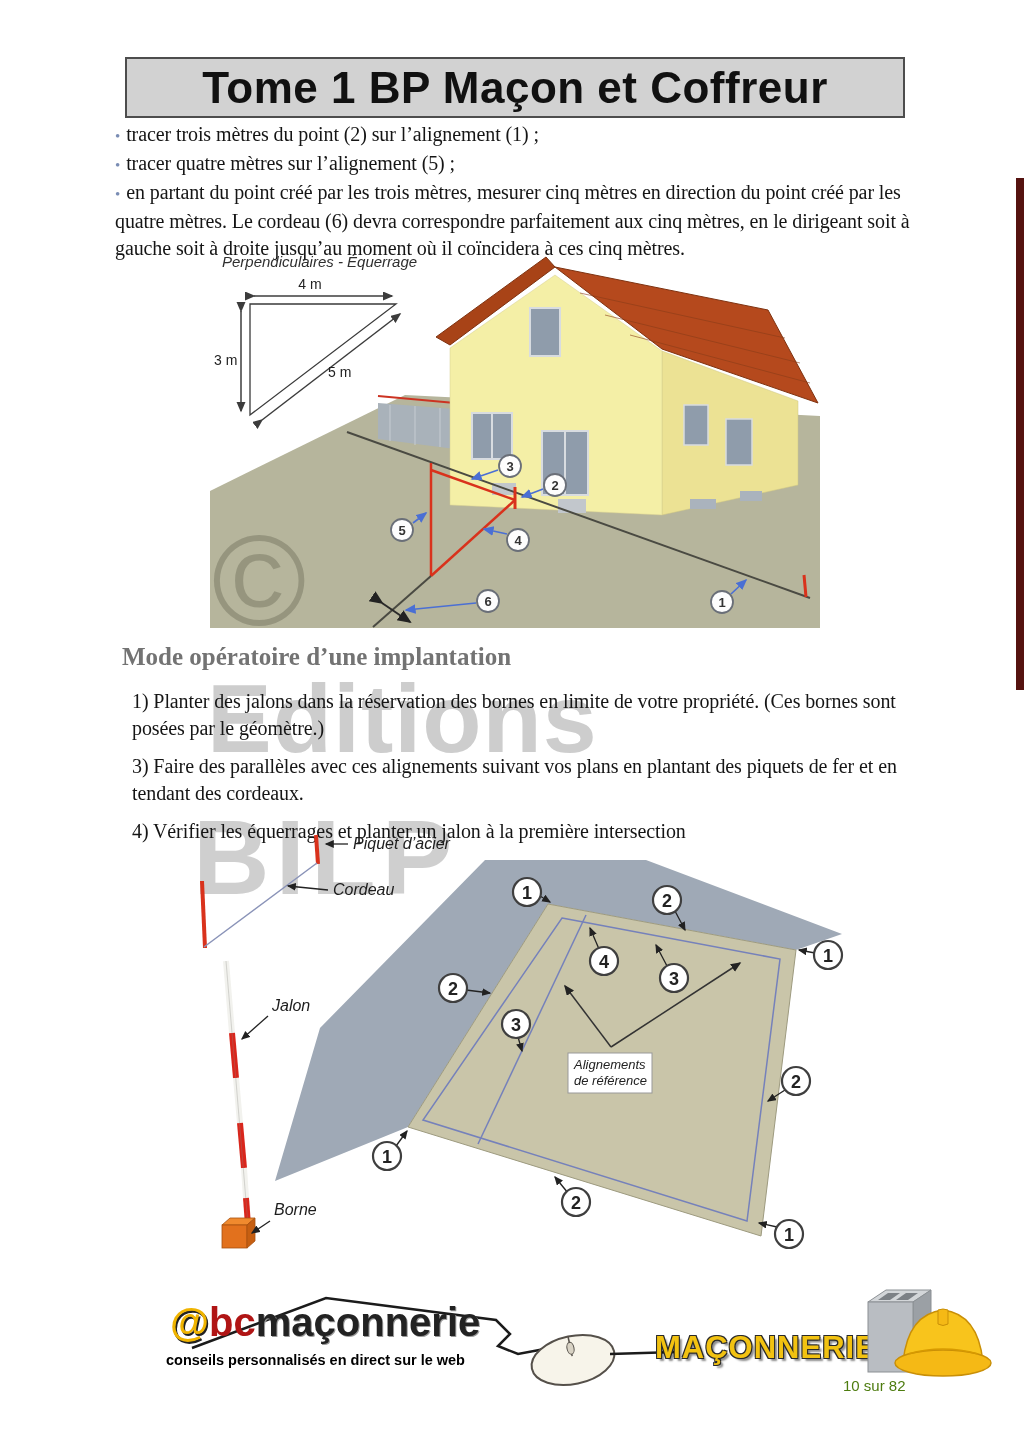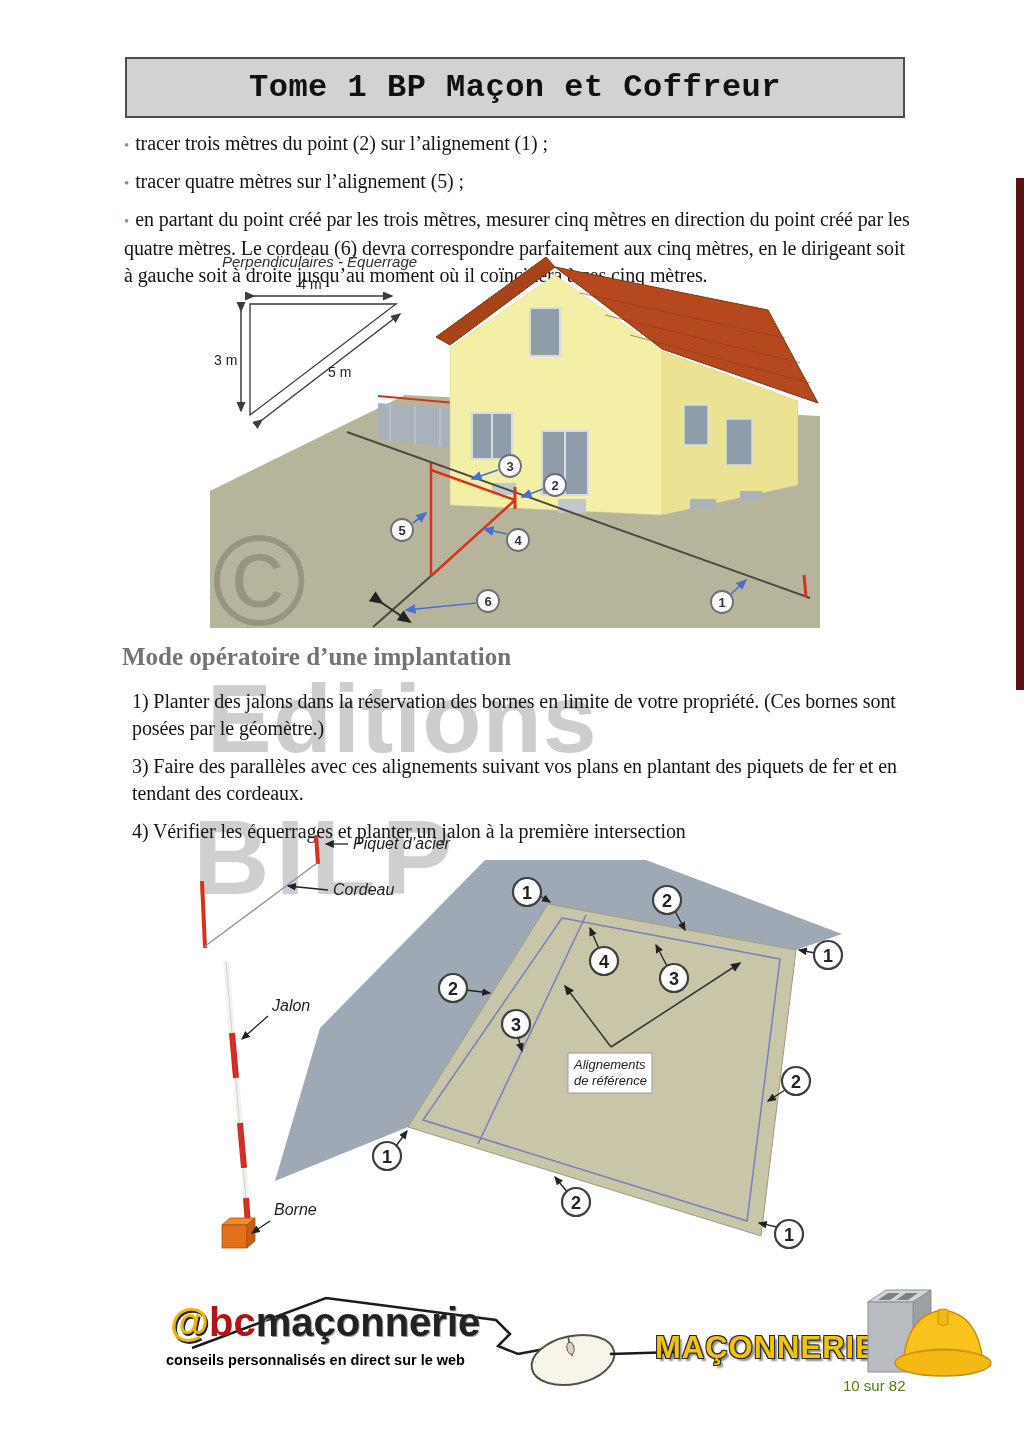--- a/index.html
+++ b/index.html
@@ -5,25 +5,25 @@
   * { margin:0; padding:0; box-sizing:border-box; }
   body { background:#888; font-family:"Liberation Serif", serif; }
   .page { position:relative; width:1024px; height:1449px; background:#ffffff; overflow:hidden; margin:0 auto; }
 
   
   .wm { position:absolute; z-index:1; font-family:Liberation Sans, sans-serif; font-weight:bold; pointer-events:none; }
   .layer { position:absolute; z-index:2; }
 
   
   .banner { left:125px; top:57px; width:780px; height:61px; background:#d2d2d2; border:2px solid #4d4d4d; display:flex; align-items:center; justify-content:center; }
-  .banner h1 { font-family:Liberation Mono, monospace; font-size:32px; font-weight:bold; color:#111; letter-spacing:0.5px; }
+  .banner h1 { font-family:Liberation Sans, sans-serif; font-size:44px; font-weight:bold; color:#111; letter-spacing:0.5px; }
 
   
   .bullets { left:115px; top:121px; width:806px; font-size:20px; line-height:27px; color:#151515; letter-spacing:-0.1px; }
-  .bullets p { margin:9px; }
+  .bullets p { margin:0; }
   .blt { color:#7a8db4; font-size:15px; margin-right:6px; }
 
   .section-heading { left:122px; top:643px; font-size:25px; font-weight:bold; color:#737373; }
   .steps { left:120px; top:676px; width:806px; font-size:20px; line-height:26.5px; color:#151515; letter-spacing:-0.1px; }
   .steps p { margin:12px; }
 
   
   .wm-editions { left:207px; top:663px; font-size:97px; letter-spacing:1px; color:rgba(130,130,130,0.40); }
   .wm-bilp { left:193px; top:797px; font-size:106px; letter-spacing:6px; color:rgba(128,128,128,0.38); }
 

